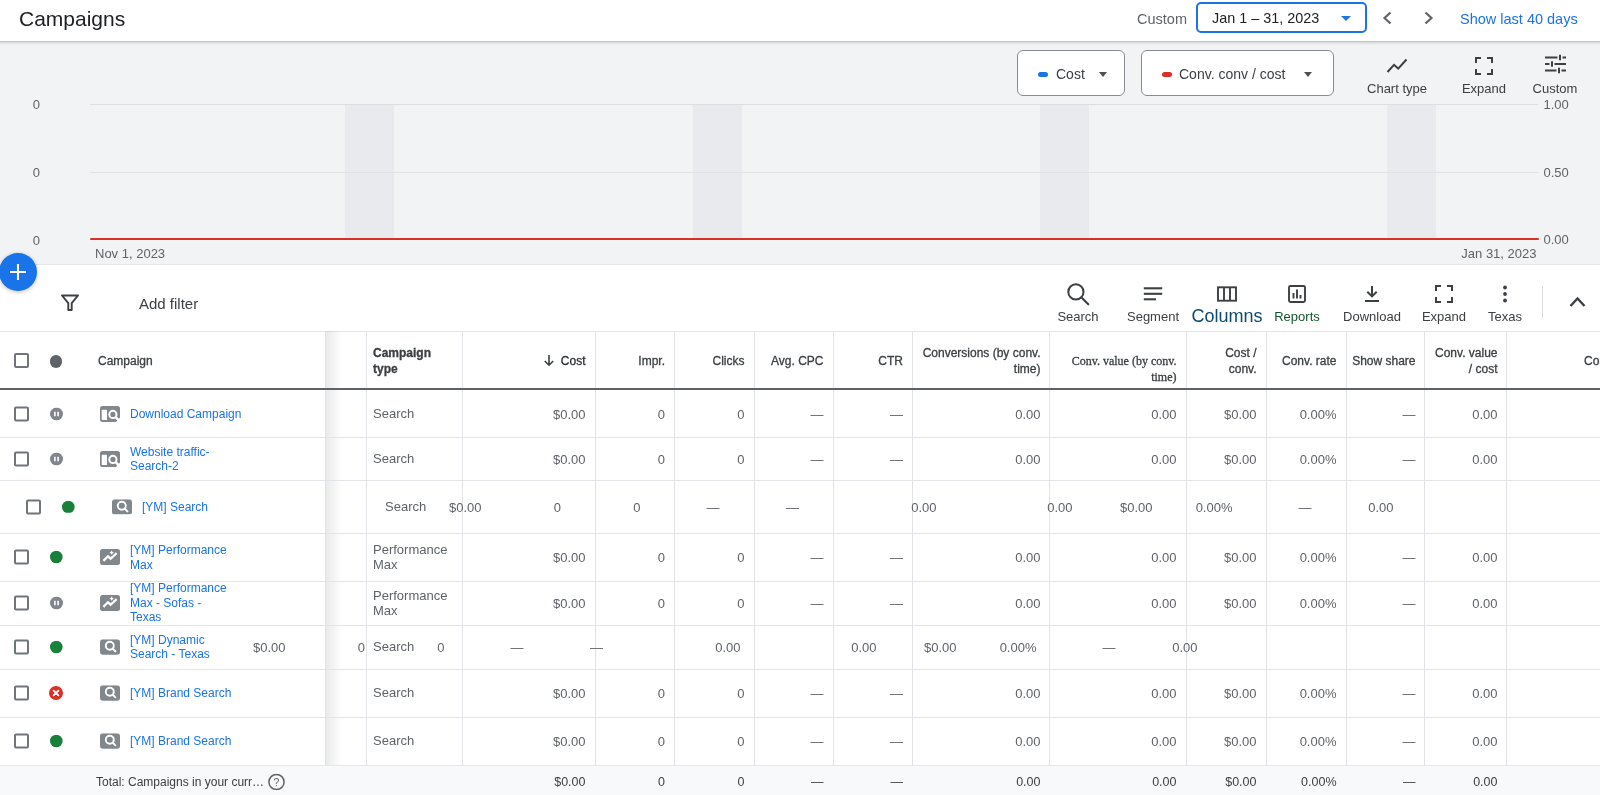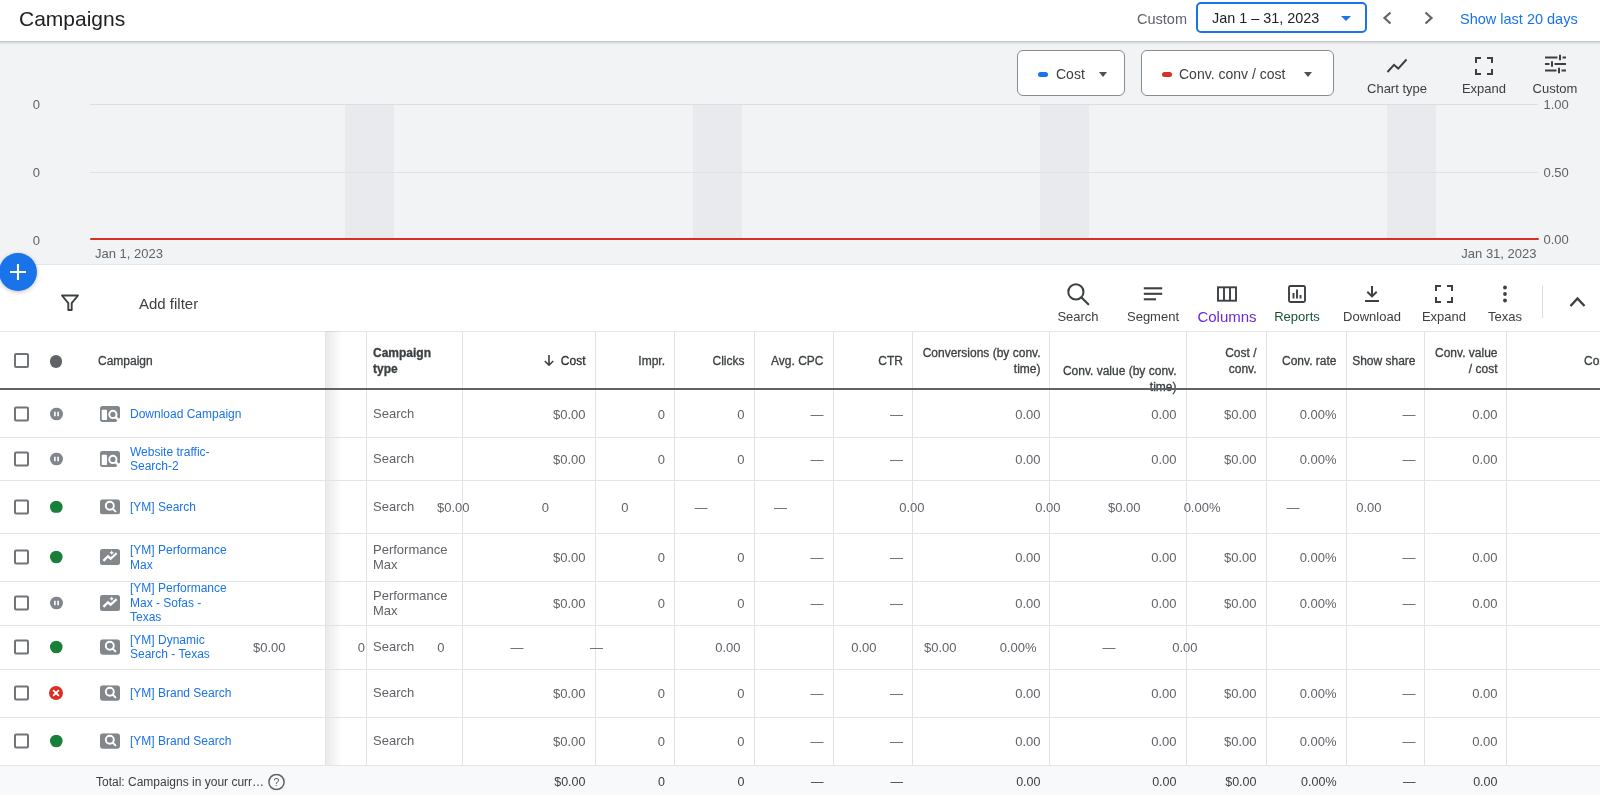--- a/index.html
+++ b/index.html
@@ -22,36 +22,36 @@
 <div class="ab" style="left:1137px;top:10.5px;font-size:14.5px;color:#5f6368">Custom</div>
 <div class="ab" style="left:1196px;top:2px;width:171px;height:31px;border:2px solid #1a73e8;border-radius:5px;background:#fff"></div>
 <div class="ab" style="left:1212px;top:9.5px;font-size:14.4px;color:#202124">Jan 1 – 31, 2023</div>
 <div class="ab" style="left:1341px;top:15.5px;width:0;height:0;border-left:5px solid transparent;border-right:5px solid transparent;border-top:5.5px solid #1a73e8"></div>
 <svg class="ab" style="left:1381px;top:11px" width="14" height="14" viewBox="0 0 14 14">
       <path d="M9.5 1.5 L3.5 7 L9.5 12.5" fill="none" stroke="#606469" stroke-width="2.2"></path>
     </svg>
 <svg class="ab" style="left:1421px;top:11px" width="14" height="14" viewBox="0 0 14 14">
       <path d="M4.5 1.5 L10.5 7 L4.5 12.5" fill="none" stroke="#606469" stroke-width="2.2"></path>
     </svg>
-<div class="ab link" style="left:1460px;top:10.5px;font-size:14.5px">Show last 20 days</div>
+<div class="ab link" style="left:1460px;top:10.5px;font-size:14.5px">Show last 40 days</div>
 <div class="ab" style="left:0;top:41px;width:1600px;height:223px;background:#f1f3f4"></div>
 <div class="ab" style="left:345px;top:104px;width:49px;height:134.5px;background:#e8eaed"></div>
 <div class="ab" style="left:692.5px;top:104px;width:49px;height:134.5px;background:#e8eaed"></div>
 <div class="ab" style="left:1039.5px;top:104px;width:49px;height:134.5px;background:#e8eaed"></div>
 <div class="ab" style="left:1386.8px;top:104px;width:49px;height:134.5px;background:#e8eaed"></div>
 <div class="ab" style="left:90px;top:104px;width:1448px;height:1px;background:#dcdfe2"></div>
 <div class="ab" style="left:90px;top:172px;width:1448px;height:1px;background:#e0e3e6"></div>
 <div class="ab" style="left:90px;top:238px;width:1448.5px;height:2.4px;background:#d93025;border-radius:2px"></div>
 <div class="ab num" style="right:1560px;top:104px;transform:translateY(-50%)">0</div>
 <div class="ab num" style="right:1560px;top:172px;transform:translateY(-50%)">0</div>
 <div class="ab num" style="right:1560px;top:240px;transform:translateY(-50%)">0</div>
 <div class="ab num" style="left:1543.5px;top:104px;transform:translateY(-50%)">1.00</div>
 <div class="ab num" style="left:1543.5px;top:172px;transform:translateY(-50%)">0.50</div>
 <div class="ab num" style="left:1543.5px;top:239px;transform:translateY(-50%)">0.00</div>
-<div class="ab num" style="left:95px;top:252.5px;transform:translateY(-50%)">Jan 1, 2023</div>
+<div class="ab num" style="left:95px;top:252.5px;transform:translateY(-50%)">Nov 1, 2023</div>
 <div class="ab num" style="right:63.5px;top:252.5px;transform:translateY(-50%)">Jan 31, 2023</div>
 <div class="ab" style="left:1016.5px;top:50px;width:108px;height:46px;background:#fff;border:1px solid #878c92;border-radius:6px"></div>
 <div class="ab" style="left:1037.5px;top:72px;width:10px;height:4.5px;border-radius:2.5px;background:#1a73e8"></div>
 <div class="ab" style="left:1056px;top:66px;font-size:14px;color:#3c4043">Cost</div>
 <div class="ab" style="left:1099px;top:71.5px;width:0;height:0;border-left:4.7px solid transparent;border-right:4.7px solid transparent;border-top:5px solid #4d5156"></div>
 <div class="ab" style="left:1140.5px;top:50px;width:193px;height:46px;background:#fff;border:1px solid #878c92;border-radius:6px"></div>
 <div class="ab" style="left:1161.5px;top:72px;width:10px;height:4.5px;border-radius:2.5px;background:#d93025"></div>
 <div class="ab" style="left:1179px;top:66px;font-size:14px;color:#3c4043">Conv. conv / cost</div>
 <div class="ab" style="left:1304px;top:71.5px;width:0;height:0;border-left:4.7px solid transparent;border-right:4.7px solid transparent;border-top:5px solid #4d5156"></div>
 <svg class="ab" style="left:1385px;top:55px" width="24" height="22" viewBox="0 0 24 22">
@@ -95,21 +95,21 @@
         </g>
       </svg>
     </div>
 <div class="ab" style="left:1153px;top:315.5px;transform:translate(-50%,-50%);font-size:13px;color:#3c4043;white-space:nowrap">Segment</div>
 <div class="ab" style="left:1227px;top:293.5px;transform:translate(-50%,-50%)">
       <svg width="22" height="22" viewBox="0 0 22 22">
         <rect x="2" y="4.3" width="18" height="13.4" fill="none" stroke="#3c4043" stroke-width="1.9"></rect>
         <path d="M8 4.5 V17.5 M14 4.5 V17.5" stroke="#3c4043" stroke-width="1.9"></path>
       </svg>
     </div>
-<div class="ab" style="left:1227px;top:315.5px;transform:translate(-50%,-50%);font-size:15px;color:#6d28d9;white-space:nowrap">Columns</div>
+<div class="ab" style="left:1227px;top:315.5px;transform:translate(-50%,-50%);font-size:18px;color:#0c4a6e;white-space:nowrap">Columns</div>
 <div class="ab" style="left:1297px;top:293.5px;transform:translate(-50%,-50%)">
       <svg width="22" height="22" viewBox="0 0 22 22">
         <rect x="3" y="3" width="16" height="16" rx="1.5" fill="none" stroke="#3c4043" stroke-width="1.9"></rect>
         <path d="M7.5 10 V15.5 M11 6.5 V15.5 M14.5 12 V15.5" stroke="#3c4043" stroke-width="1.9"></path>
       </svg>
     </div>
 <div class="ab" style="left:1297px;top:315.5px;transform:translate(-50%,-50%);font-size:13px;color:#14532d;white-space:nowrap">Reports</div>
 <div class="ab" style="left:1372px;top:293.5px;transform:translate(-50%,-50%)">
       <svg width="22" height="22" viewBox="0 0 22 22">
         <path d="M11 3 V13.2 M6.3 8.7 L11 13.4 L15.7 8.7" fill="none" stroke="#3c4043" stroke-width="2"></path>
@@ -160,21 +160,21 @@
 <div class="ab hnum" style="left:373px;top:360.5px;transform:translateY(-50%);text-align:left;font-weight:700">Campaign<br>type</div>
 <svg class="ab" style="left:543px;top:354px;z-index:3" width="12" height="13" viewBox="0 0 12 13">
       <path d="M6 1 V11 M1.8 7 L6 11.2 L10.2 7" fill="none" stroke="#3c4043" stroke-width="1.6"></path>
     </svg>
 <div class="ab hnum" style="right:1014.5px;top:360.5px;transform:translateY(-50%);color:#202124">Cost</div>
 <div class="ab hnum" style="right:935px;top:360.5px;transform:translateY(-50%);">Impr.</div>
 <div class="ab hnum" style="right:855.5px;top:360.5px;transform:translateY(-50%);">Clicks</div>
 <div class="ab hnum" style="right:776.5px;top:360.5px;transform:translateY(-50%);">Avg. CPC</div>
 <div class="ab hnum" style="right:697px;top:360.5px;transform:translateY(-50%);">CTR</div>
 <div class="ab hnum" style="right:559.5px;top:360.5px;transform:translateY(-50%);">Conversions (by conv.<br>time)</div>
-<div class="ab hnum" style="right:423.5px;top:379px;transform:translateY(-50%);">Conv. value (by conv.<br>time)</div>
+<div class="ab hnum" style="right:423.5px;top:369px;transform:translateY(-50%);font-family:Liberation Serif, serif;">Conv. value (by conv.<br>time)</div>
 <div class="ab hnum" style="right:343.5px;top:360.5px;transform:translateY(-50%);">Cost /<br>conv.</div>
 <div class="ab hnum" style="right:263.5px;top:360.5px;transform:translateY(-50%);">Conv. rate</div>
 <div class="ab hnum" style="right:184.5px;top:360.5px;transform:translateY(-50%);">Show share</div>
 <div class="ab hnum" style="right:102.5px;top:360.5px;transform:translateY(-50%);">Conv. value<br>/ cost</div>
 <div class="ab hnum" style="left:1584px;top:360.5px;transform:translateY(-50%);text-align:left">Conv.</div>
 <div class="ab" style="left:0;top:390px;width:1600px;height:47px">
 <div class="ab cellmid" style="left:14px;width:15px;height:15px;border:2px solid #70757a;border-radius:2px;top:50%"></div>
 <div class="ab cellmid" style="left:50px;top:50%">
         <svg width="13" height="13" viewBox="0 0 13 13">
           <circle cx="6.5" cy="6.5" r="6.5" fill="#80868b"></circle>
@@ -226,21 +226,21 @@
 <div class="ab cellmid num" style="right:855.5px;top:50%">0</div>
 <div class="ab cellmid num" style="right:776.5px;top:50%">—</div>
 <div class="ab cellmid num" style="right:697px;top:50%">—</div>
 <div class="ab cellmid num" style="right:559.5px;top:50%">0.00</div>
 <div class="ab cellmid num" style="right:423.5px;top:50%">0.00</div>
 <div class="ab cellmid num" style="right:343.5px;top:50%">$0.00</div>
 <div class="ab cellmid num" style="right:263.5px;top:50%">0.00%</div>
 <div class="ab cellmid num" style="right:184.5px;top:50%">—</div>
 <div class="ab cellmid num" style="right:102.5px;top:50%">0.00</div>
 </div>
-<div class="ab" style="left:0;top:480.5px;width:1484px;height:52.5px">
+<div class="ab" style="left:12px;top:480.5px;width:1484px;height:52.5px">
 <div class="ab cellmid" style="left:14px;width:15px;height:15px;border:2px solid #70757a;border-radius:2px;top:50%"></div>
 <div class="ab cellmid" style="left:50px;top:50%">
         <svg width="12.6" height="12.6" viewBox="0 0 13 13">
           <circle cx="6.5" cy="6.5" r="6.5" fill="#188038"></circle>
         </svg>
       </div>
 <div class="ab cellmid" style="left:100px;top:50%">
         <svg width="20" height="15.6" viewBox="0 0 20 15.6">
           <rect width="20" height="15.6" rx="3" fill="#82878c"></rect>
 <circle cx="9.8" cy="6.6" r="4" fill="none" stroke="#fff" stroke-width="1.9"></circle>

